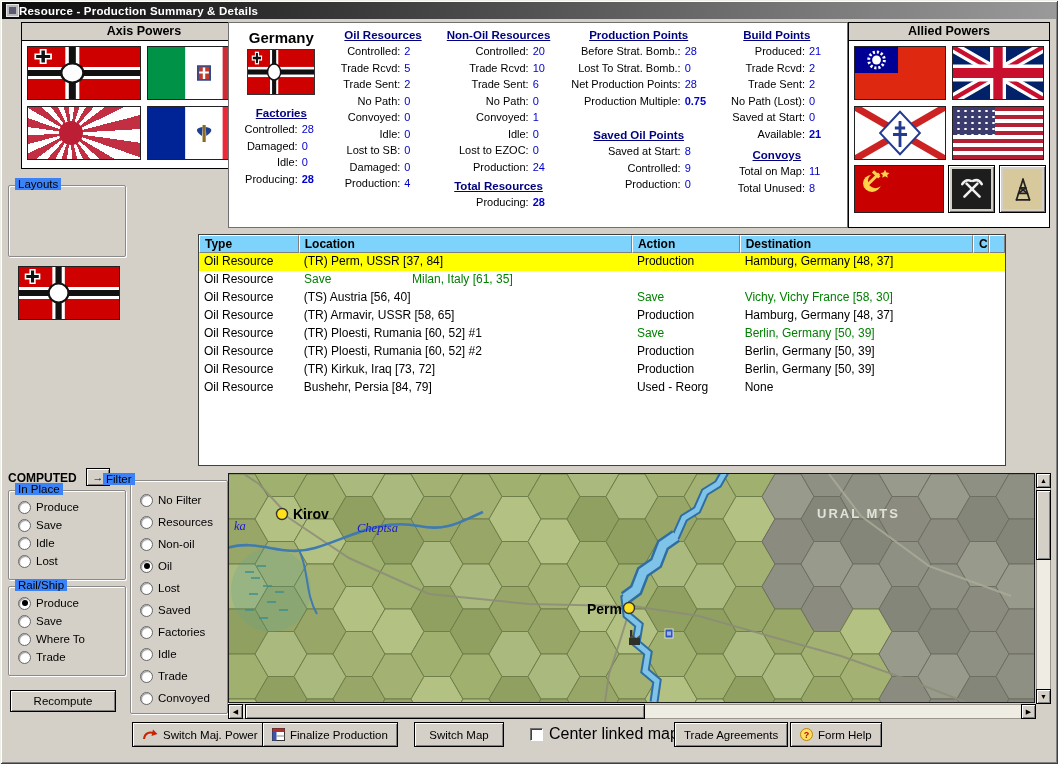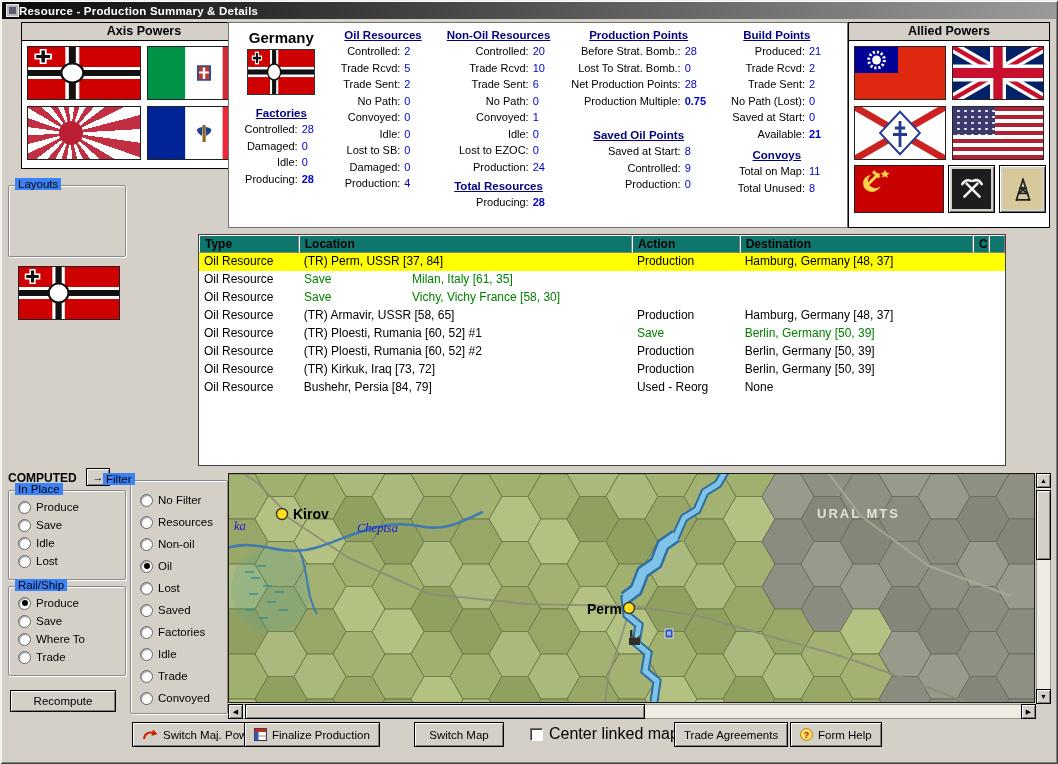--- a/index.html
+++ b/index.html
@@ -68,21 +68,21 @@
   .grouptitle.outside{left:-28px;}
   .radio-row{display:flex;align-items:center;gap:5px;height:18px;padding-left:9px;font-size:11.5px;cursor:pointer;}
   .radio-row.tall{height:22px;}
   .radio{width:11px;height:11px;border-radius:50%;background:#fff;border:1px solid #666;
     box-shadow:inset 1px 1px 1px #9a9a9a;position:relative;flex:none;}
   .radio.sel::after{content:"";position:absolute;inset:2.5px;border-radius:50%;background:#000;}
 
   
   .res-table{position:absolute;left:198px;top:234px;width:808px;height:232px;background:#fff;
     border:1px solid #404040;box-sizing:border-box;font-size:12px;overflow:hidden;}
-  .thead{display:flex;height:18px;background:#0f766e;font-weight:bold;}
+  .thead{display:flex;height:18px;background:#7dd3fc;font-weight:bold;}
   .th{box-sizing:border-box;padding:1px 0 0 5px;border-top:1px solid #fff;border-left:1px solid #fff;
     border-right:1px solid #808080;border-bottom:1px solid #808080;overflow:hidden;white-space:nowrap;}
   .tr{display:flex;height:18px;line-height:17px;cursor:default;}
   .td{box-sizing:border-box;padding-left:5px;overflow:hidden;white-space:nowrap;}
   .w-type{width:100px;} .w-loc{width:334px;} .w-act{width:108px;} .w-dest{width:234px;} .w-c{width:16px;} .w-x{width:16px;}
   .tr.hl{background:#ffff00;}
   .td.gr{color:#008000;}
 
   
   .computed{position:absolute;left:8px;top:471px;font-size:12px;font-weight:bold;}
@@ -459,20 +459,21 @@
     </div>
     <div class="tr">
       <div class="td w-type">Oil Resource</div>
       <div class="td w-act gr">Save</div>
       <div class="td w-dest gr">Milan, Italy [61, 35]</div>
       <div class="td w-c"></div>
         <div class="td w-x"></div>
     </div>
     <div class="tr">
       <div class="td w-type">Oil Resource</div>
+      <div class="td w-loc">(TS) Austria [56, 40]</div>
       <div class="td w-act gr">Save</div>
       <div class="td w-dest gr">Vichy, Vichy France [58, 30]</div>
       <div class="td w-c"></div>
         <div class="td w-x"></div>
     </div>
     <div class="tr">
       <div class="td w-type">Oil Resource</div>
       <div class="td w-loc">(TR) Armavir, USSR [58, 65]</div>
       <div class="td w-act">Production</div>
       <div class="td w-dest">Hamburg, Germany [48, 37]</div>
@@ -843,21 +844,21 @@
   </div>
 
   <button class="btn bbtn" style="left:132px;">
     <svg width="16" height="13" viewBox="0 0 16 13">
       <path d="M2,11 C2.5,5 8,3 12,5.5" fill="none" stroke="#cc2200" stroke-width="2"></path>
       <polygon points="11,1.5 15.5,6 9.5,8" fill="#cc2200"></polygon>
     </svg>
     <span>Switch Maj. Power</span>
   </button>
 
-  <button class="btn bbtn" style="left:244px;">
+  <button class="btn bbtn" style="left:262px;">
     <svg width="13" height="13" viewBox="0 0 13 13">
       <rect x="0.5" y="0.5" width="12" height="12" fill="#fff" stroke="#333"></rect>
       <rect x="0.5" y="0.5" width="12" height="3.5" fill="#b03030"></rect>
       <rect x="0.5" y="4" width="4" height="8.5" fill="#3a55b0"></rect>
       <line x1="4.5" y1="8" x2="12.5" y2="8" stroke="#888"></line>
     </svg>
     <span>Finalize Production</span>
   </button>
 
   <button class="btn bbtn" style="left:414px;width:90px;">

